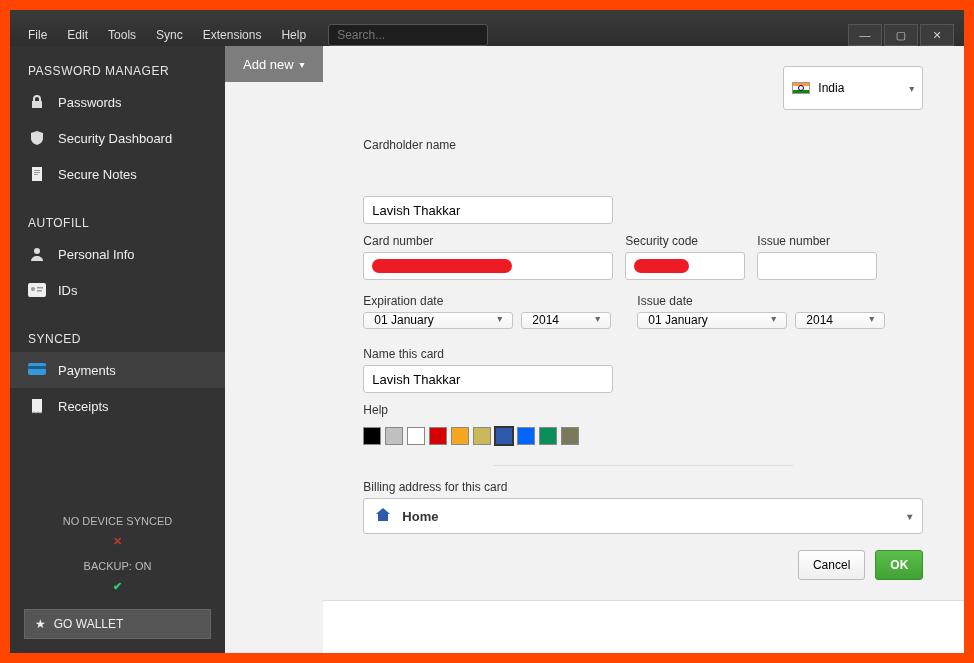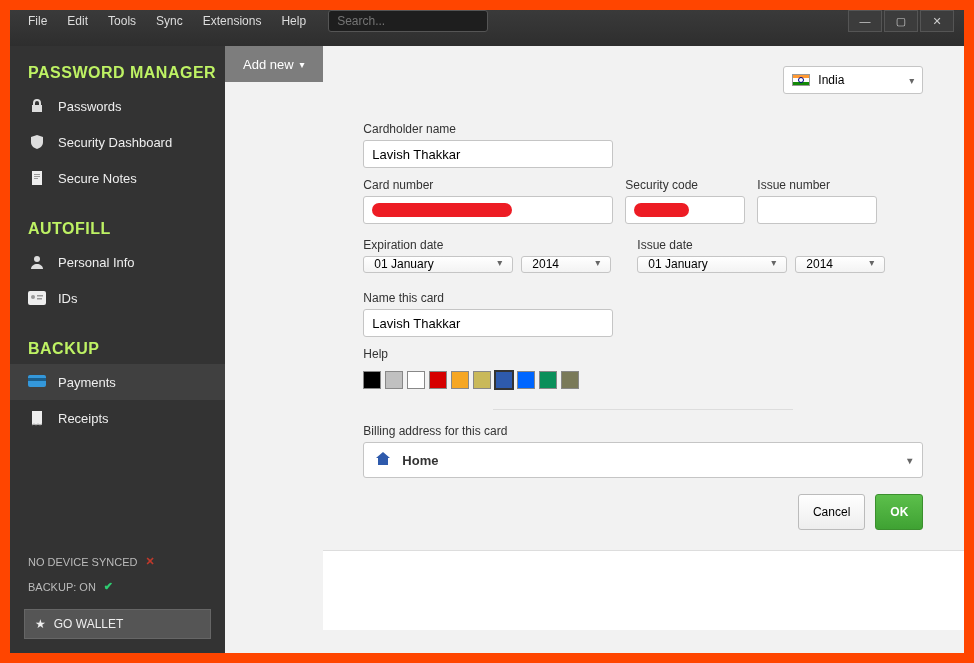--- a/index.html
+++ b/index.html
@@ -1,58 +1,58 @@
 <!DOCTYPE html>
 <html><head>
 <meta charset="utf-8">
 <style>
 * { box-sizing: border-box; margin: 0; padding: 0; font-family: "Segoe UI", Arial, sans-serif; }
 body { background: #ff4500; padding: 10px; width: 974px; height: 663px; overflow: hidden; }
 .window { background: #2a2a2a; width: 100%; height: 100%; display: flex; flex-direction: column; border-radius: 2px; }
-.menubar { display: flex; align-items: flex-start; height: 36px; background: linear-gradient(#3a3a3a, #2e2e2e); padding: 0 10px; gap: 4px; }
+.menubar { display: flex; align-items: flex-end; height: 36px; background: linear-gradient(#3a3a3a, #2e2e2e); padding: 0 10px; gap: 4px; }
 .menu-item { color: #ddd; font-size: 12px; padding: 4px 8px; cursor: pointer; }
 .search-box { margin-left: 10px; background: #1e1e1e; border: 1px solid #555; border-radius: 3px; height: 22px; width: 160px; display:flex; align-items:center; }
 .search-box input { background: transparent; border: none; color: #ccc; font-size: 12px; padding: 0 8px; width: 100%; outline: none; }
 .win-controls { margin-left: auto; display: flex; gap: 2px; }
 .win-btn { width: 34px; height: 22px; background: #3c3c3c; border: 1px solid #555; color: #ccc; display:flex; align-items:center; justify-content:center; cursor:pointer; font-size:11px; }
 .body-row { display:flex; flex:1; overflow:hidden; }
 .sidebar { width: 215px; background: #333; color: #eee; display:flex; flex-direction:column; padding-top:10px; }
-.side-section { padding: 8px 0 6px 18px; font-size: 16px; font-weight: bold; color: #bef264; letter-spacing: 0.5px; }
+.side-section { padding: 8px 0 6px 18px; font-size: 12px; font-weight: normal; color: #e5e5e5; letter-spacing: 0.5px; }
 .side-item { display:flex; align-items:center; gap:12px; padding: 9px 18px; font-size: 13px; color:#eee; cursor:pointer; }
 .side-item.active { background: #404040; }
 .side-icon { width:18px; height:18px; display:flex; align-items:center; justify-content:center; }
 .spacer { flex:1; }
-.side-status { font-size: 11px; color:#bbb; padding: 6px 18px; display:flex; align-items:center; gap:8px; }
+.side-status { font-size: 11px; color:#bbb; padding: 6px 18px; display:flex; align-items:center; gap:8px;flex-direction:column; }
 .go-premium { margin: 10px 14px 14px; background:#555; border:1px solid #666; padding:7px 10px; display:flex; align-items:center; gap:8px; font-size:12px; color:#eee; cursor:pointer; }
 .main { flex:1; background:#f2f2f2; display:flex; flex-direction:row; overflow:hidden; }
 .toolbar { height:36px; background:#c9c9c9; display:flex; align-items:center; }
 .add-new { height:36px; padding:0 18px; background:#7d7d7d; color:#fff; font-size:13px; display:flex; align-items:center; gap:6px; cursor:pointer; }
 .content { flex:1; background:#f2f2f2; overflow:auto; padding: 20px 0 0 0; }
 .form-wrap { margin: 0 auto; width: 560px; position:relative; }
 .country-row { display:flex; justify-content:flex-end; margin-bottom:18px; }
-.country-select { width:140px; height:28px; border:1px solid #c5c5c5; border-radius:3px; background:#fff; display:flex; align-items:center; padding:0 8px; gap:8px; font-size:12px; cursor:pointer; position:relative; }
+.country-select { width:140px; height:44px; border:1px solid #c5c5c5; border-radius:3px; background:#fff; display:flex; align-items:center; padding:0 8px; gap:8px; font-size:12px; cursor:pointer; position:relative; }
 .country-select .chev { margin-left:auto; }
 .flag { width:18px; height:12px; background: linear-gradient(to bottom, #ff9933 33%, #fff 33%, #fff 66%, #138808 66%); border:1px solid #999; position:relative; }
 .flag::after{content:""; position:absolute; width:4px; height:4px; border:1px solid #000080; border-radius:50%; left:50%; top:50%; transform:translate(-50%,-50%);}
 .form-row { display:flex; gap:12px; margin-bottom:4px; }
 .field-col { display:flex; flex-direction:column; }
 .flabel { font-size:12px; color:#333; margin-bottom:4px; margin-top:10px; }
 .finput { height:28px; border:1px solid #c5c5c5; border-radius:3px; background:#fff; padding:12px 8px; font-size:13px; }
 .redacted { height:28px; border:1px solid #c5c5c5; border-radius:3px; background:#fff; display:flex; align-items:center; padding: 0 8px;}
 .redblob { height:14px; background:#ed1c24; border-radius:8px; }
 .select-like { height:17px; border:1px solid #c5c5c5; border-radius:3px; background:linear-gradient(#fff,#f3f3f3); display:flex; padding:0 10px 0 10px; font-size:12px; gap:8px; cursor:pointer; position:relative;}
 .select-like .chev { margin-left:auto; }
 .colors { display:flex; gap:4px; margin-top:6px; }
 .swatch { width:18px; height:18px; border:1px solid #888; cursor:pointer; }
 .swatch.selected { outline:2px solid #333; outline-offset:-1px; }
 .divider { height:1px; background:#ddd; margin: 20px auto 14px; width:300px; }
 .addr-select { height:36px; border:1px solid #c5c5c5; border-radius:3px; background:#fff; display:flex; align-items:center; padding:0 10px; gap:10px; font-size:13px; font-weight:bold; color:#333; cursor:pointer; }
 .addr-select .chev { margin-left:auto; }
 .btn-row { display:flex; justify-content:flex-end; gap:10px; margin-top:16px; margin-bottom:20px; }
-.btn { height:36px; padding:0 14px; border:1px solid #bbb; border-radius:3px; background:linear-gradient(#fff,#eee); font-size:12px; cursor:pointer; }
+.btn { height:30px; padding:0 14px; border:1px solid #bbb; border-radius:3px; background:linear-gradient(#fff,#eee); font-size:12px; cursor:pointer; }
 .btn-ok { border:1px solid #3b8f2e; background:linear-gradient(#5cbf4b,#3fa233); color:#fff; font-weight:bold; }
 .chev { font-size:10px; color:#666; }
 .status-x { color:#c0392b; font-weight:bold; }
 .status-check { color:#2ecc71; font-weight:bold; }
 .footer-white { height:80px; background:#fff; border-top:1px solid #ddd; }
 </style>
 </head>
 <body>
 
 <div class="window">
@@ -122,21 +122,21 @@
             <svg width="18" height="14" viewBox="0 0 18 14">
               <rect x="0" y="0" width="18" height="14" rx="2" fill="#eee"></rect>
               <circle cx="5" cy="6" r="2" fill="#999"></circle>
               <rect x="9" y="4" width="6" height="1.5" fill="#999"></rect>
               <rect x="9" y="7" width="5" height="1.5" fill="#999"></rect>
             </svg>
           </span>
         <span>IDs</span>
       </div>
 
-      <div class="side-section" style="margin-top:16px;">BACKUP</div>
+      <div class="side-section" style="margin-top:16px;">SYNCED</div>
       <div class="side-item active">
         <span class="side-icon">
             <svg width="18" height="14" viewBox="0 0 18 14">
               <rect x="0" y="0" width="18" height="12" rx="2" fill="#3498db"></rect>
               <rect x="0" y="3" width="18" height="3" fill="#1b5e8c"></rect>
             </svg>
           </span>
         <span>Payments</span>
       </div>
       <div class="side-item">
@@ -176,21 +176,21 @@
         <div class="form-wrap">
 
           <div class="country-row">
             <div class="country-select">
               <span class="flag"></span>
               <span>India</span>
               <span class="chev">▾</span>
             </div>
           </div>
 
-          <div class="field-col" style="width:250px;">
+          <div class="field-col" style="width:250px;gap:40px;">
             <span class="flabel">Cardholder name</span>
             <input class="finput" value="Lavish Thakkar" style="">
           </div>
 
           <div class="form-row">
             <div class="field-col" style="width:250px;">
               <span class="flabel">Card number</span>
               <div class="redacted">
                   <div class="redblob" style="width:140px;"></div>
                 </div>

